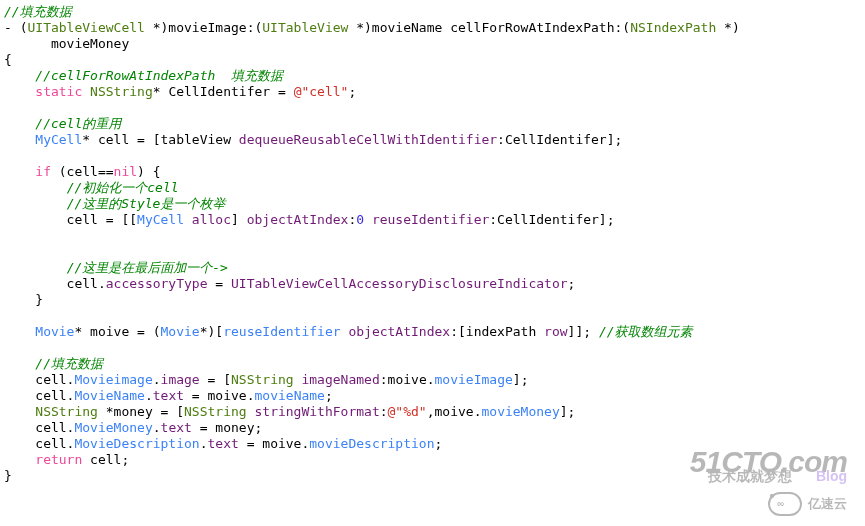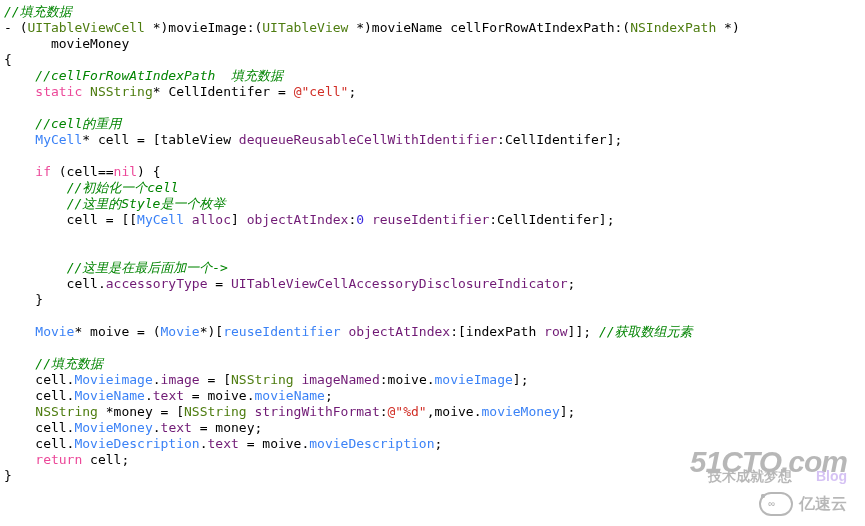--- a/index.html
+++ b/index.html
@@ -86,21 +86,21 @@
     border-radius: 50%;
     background: #fff;
   }
   .watermark2 .in {
     position:absolute;
     font-size:10px;
     font-weight:bold;
     left:7px; top:2px;
   }
   .watermark2 .txt {
-    font-size: 16px;
+    font-size: 13px;
     font-weight: 700;
     color: #000;
   }
 </style>
 </head>
 <body>
 
 <pre class="code" id="code-block"><span><span class="cm">//填充数据</span></span>
 <span><span class="tx">- (</span><span class="ty">UITableViewCell</span><span class="tx"> *)movieImage:(</span><span class="ty">UITableView</span><span class="tx"> *)movieName cellForRowAtIndexPath:(</span><span class="ty">NSIndexPath</span><span class="tx"> *)</span></span>
 <span><span class="tx">      movieMoney</span></span>

